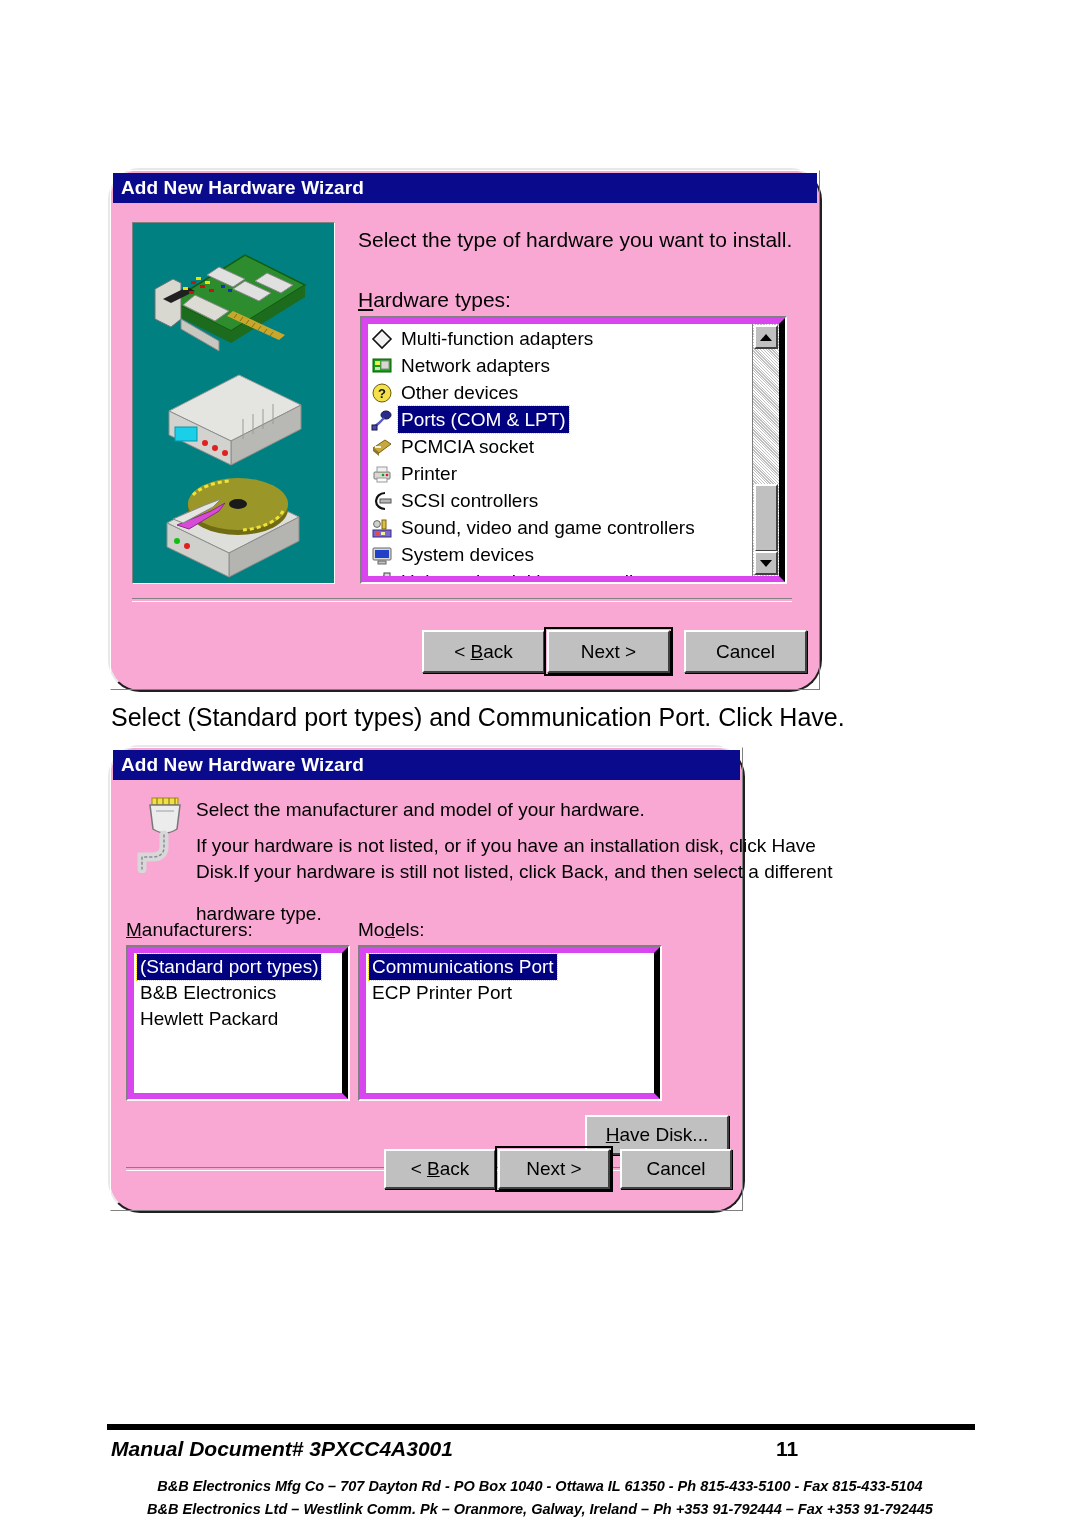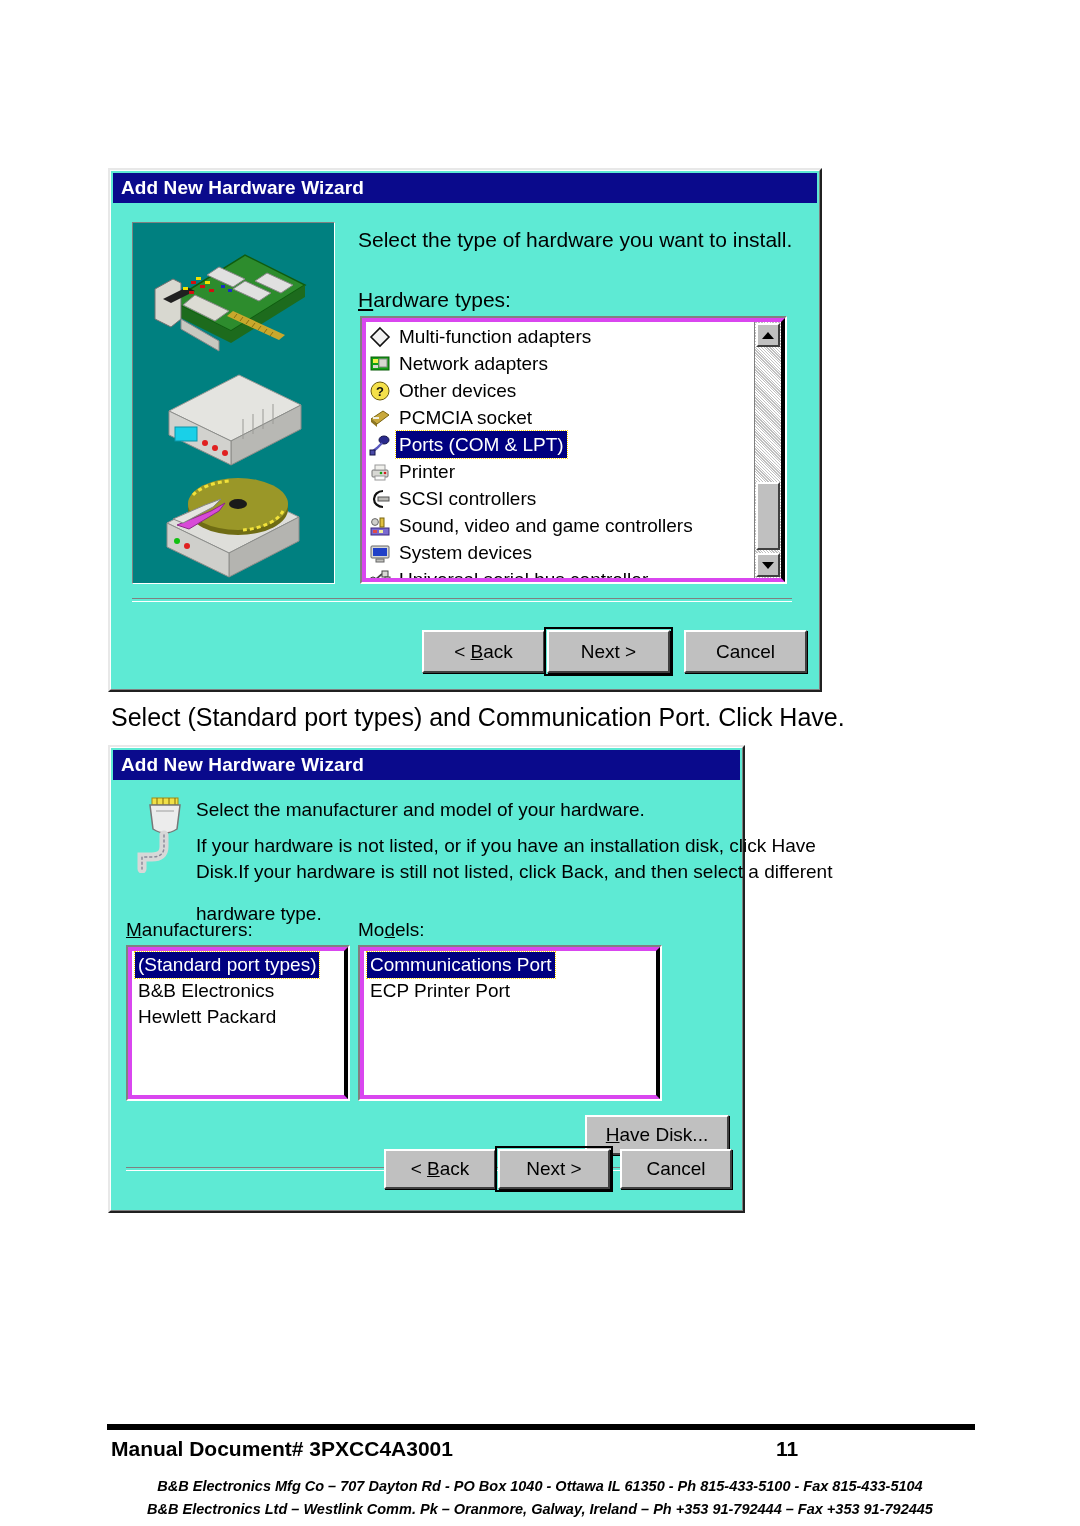--- a/index.html
+++ b/index.html
@@ -13,26 +13,27 @@
     height: 1526px;
     position: relative;
     font-family: "Liberation Sans", sans-serif;
     color: #000;
     overflow: hidden;
   }
 
   
   .win-dialog {
     position: absolute;
-    background: #5eead4;
+    background: #f9a8d4;
     border-top: 2px solid #e8e8e8;
     border-left: 2px solid #e8e8e8;
     border-right: 2px solid #202020;
     border-bottom: 2px solid #202020;
     box-sizing: border-box;
+    border-radius: 32px;
   }
   .win-dialog-inner {
     border-top: 1px solid #ffffff;
     border-left: 1px solid #ffffff;
     border-right: 1px solid #808080;
     border-bottom: 1px solid #808080;
     height: 100%;
     box-sizing: border-box;
     padding: 2px;
   }
@@ -79,21 +80,21 @@
     border-top: 2px solid #808080;
     border-left: 2px solid #808080;
     border-right: 2px solid #ffffff;
     border-bottom: 2px solid #ffffff;
     box-sizing: border-box;
     overflow: hidden;
   }
   .listbox-inner {
     position: absolute;
     inset: 0;
-    border: 4px solid #d946ef;
+    border: 6px solid #d946ef;
     border-right-color: #000;
     box-sizing: border-box;
     background: #fff;
     overflow: hidden;
   }
   .lb-row {
     display: flex;
     align-items: center;
     font-size: 19px;
     line-height: 27px;
@@ -186,20 +187,21 @@
   
   .footer-rule {
     position: absolute;
     background: #000;
   }
   .footer-line1 {
     position: absolute;
     font-size: 21px;
     font-weight: bold;
     white-space: nowrap;
+    font-style: italic;
   }
   .footer-page {
     position: absolute;
     font-size: 21px;
     font-weight: bold;
   }
   .footer-small {
     position: absolute;
     font-size: 14.5px;
     font-weight: bold;
@@ -351,39 +353,39 @@
             </div>
             <div class="lb-row">
               <span class="lb-icon">
                 <svg width="22" height="22" viewBox="0 0 22 22">
                   <circle cx="11" cy="11" r="9" fill="#f4e04a" stroke="#6a5a08"></circle>
                   <text x="11" y="16" font-size="13" font-weight="bold" text-anchor="middle" fill="#111" font-family="Liberation Sans, sans-serif">?</text>
                 </svg>
               </span>
               <span class="lbl">Other devices</span>
             </div>
+            <div class="lb-row selected">
+              <span class="lb-icon">
+                <svg width="22" height="22" viewBox="0 0 22 22">
+                  <ellipse cx="15" cy="6" rx="5" ry="4" fill="#2a2a8c" stroke="#14144a"></ellipse>
+                  <path d="M13 9 L8 14 L3 18" stroke="#5a5ac0" stroke-width="2.4" fill="none"></path>
+                  <rect x="1" y="16" width="5" height="5" fill="#4a4aa8" stroke="#14144a"></rect>
+                </svg>
+              </span>
+              <span class="lbl">Ports (COM &amp; LPT)</span>
+            </div>
             <div class="lb-row">
               <span class="lb-icon">
                 <svg width="22" height="22" viewBox="0 0 22 22">
                   <polygon points="2,12 14,4 20,8 8,17" fill="#c8a83c" stroke="#7a6410"></polygon>
                   <polygon points="2,12 8,17 8,20 2,15" fill="#8c7420"></polygon>
                   <rect x="4" y="10" width="6" height="2" fill="#f0f0e0"></rect>
                 </svg>
               </span>
               <span class="lbl">PCMCIA socket</span>
-            </div>
-            <div class="lb-row selected">
-              <span class="lb-icon">
-                <svg width="22" height="22" viewBox="0 0 22 22">
-                  <ellipse cx="15" cy="6" rx="5" ry="4" fill="#2a2a8c" stroke="#14144a"></ellipse>
-                  <path d="M13 9 L8 14 L3 18" stroke="#5a5ac0" stroke-width="2.4" fill="none"></path>
-                  <rect x="1" y="16" width="5" height="5" fill="#4a4aa8" stroke="#14144a"></rect>
-                </svg>
-              </span>
-              <span class="lbl">Ports (COM &amp; LPT)</span>
             </div>
             <div class="lb-row">
               <span class="lb-icon">
                 <svg width="22" height="22" viewBox="0 0 22 22">
                   <rect x="3" y="9" width="16" height="7" rx="1" fill="#d8d8d4" stroke="#777"></rect>
                   <rect x="6" y="4" width="10" height="5" fill="#f0f0ec" stroke="#999"></rect>
                   <rect x="6" y="15" width="10" height="4" fill="#fafafa" stroke="#999"></rect>
                   <circle cx="16" cy="12" r="1.3" fill="#d02020"></circle>
                   <circle cx="12" cy="12" r="1.3" fill="#10a010"></circle>
                 </svg>

